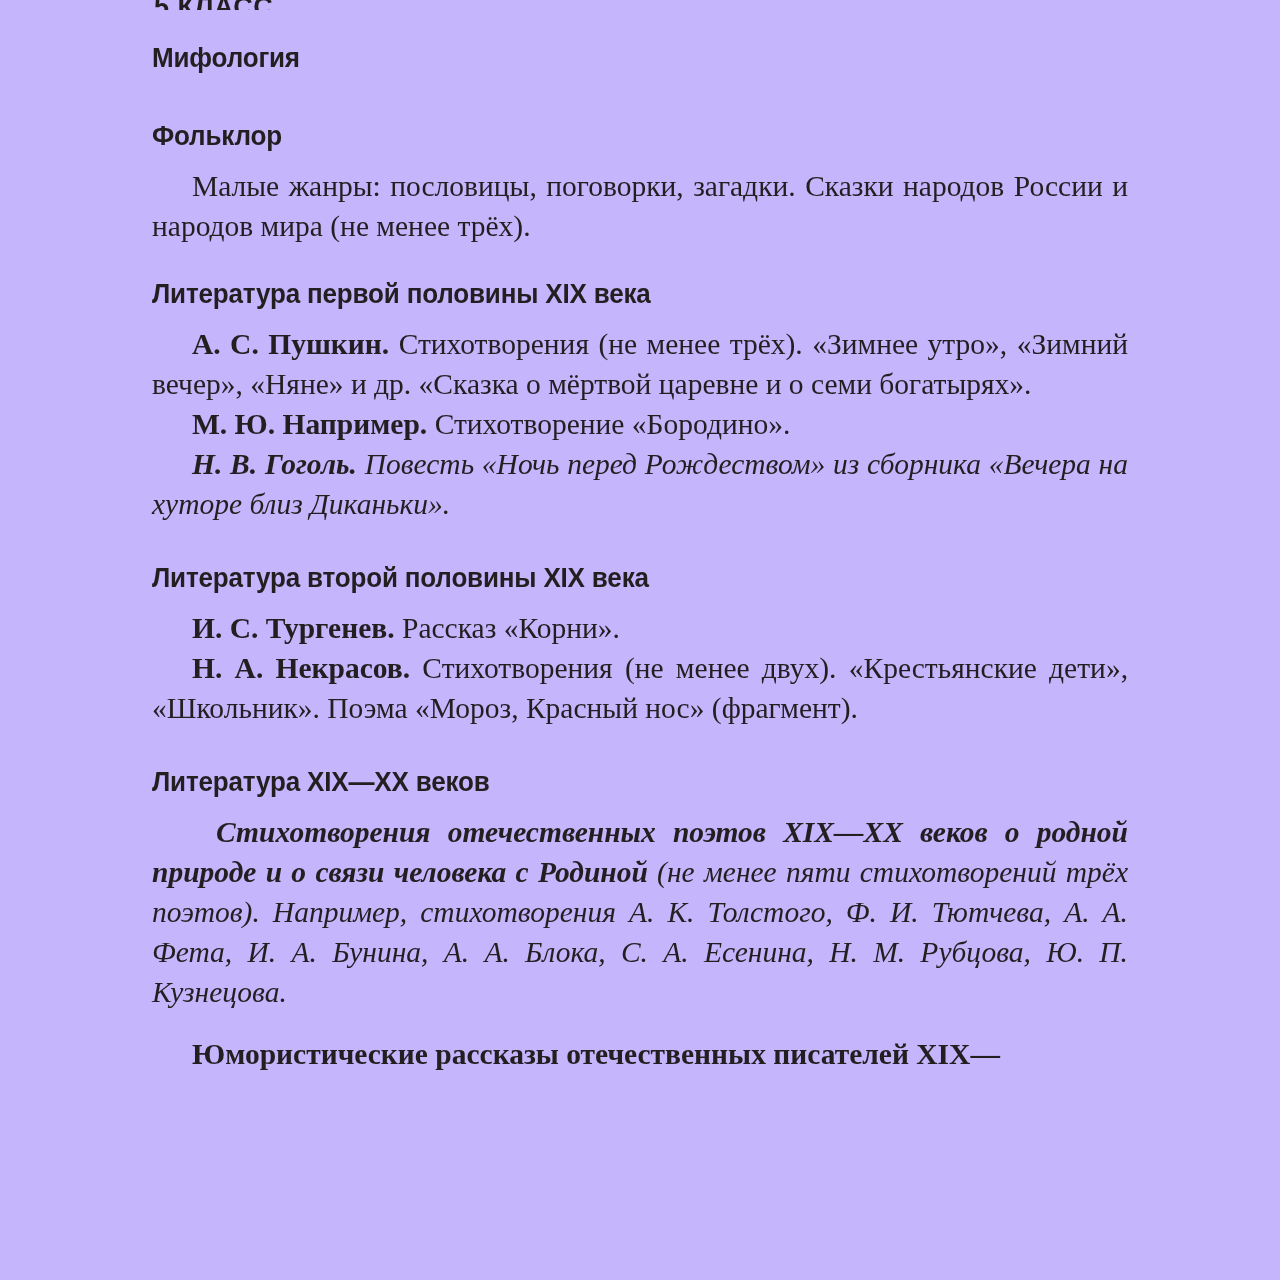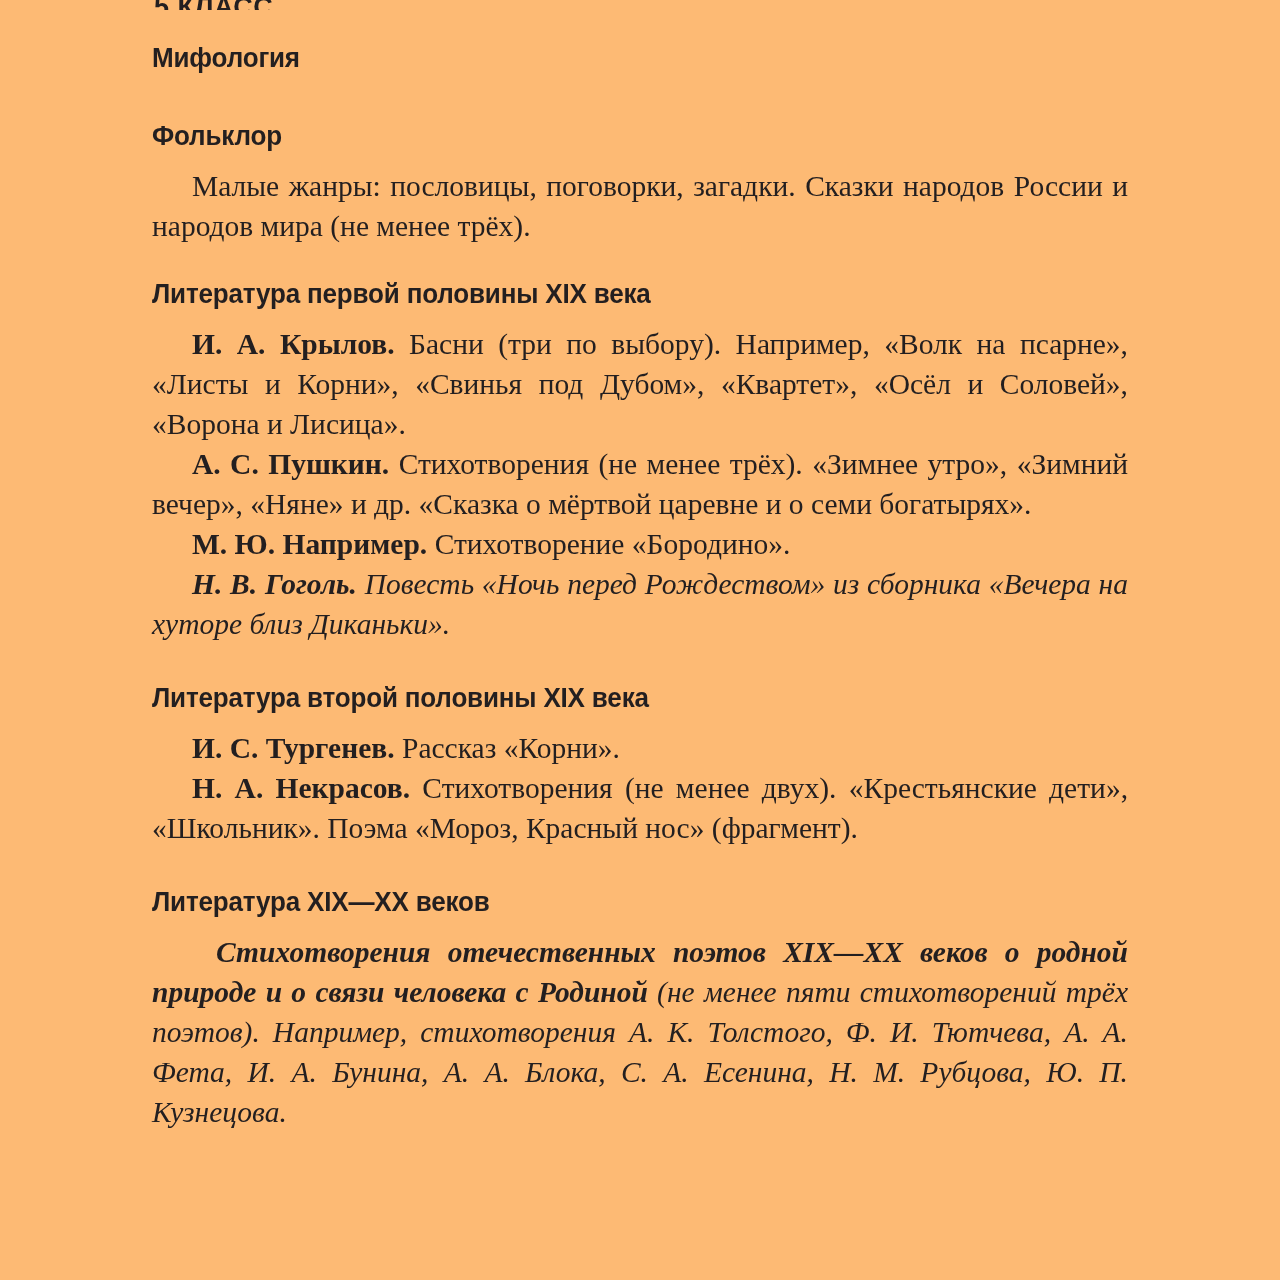--- a/index.html
+++ b/index.html
@@ -4,21 +4,21 @@
 <style>
   html, body {
     margin: 0;
     padding: 0;
     background: #ffffff;
   }
   #page {
     position: relative;
     width: 1280px;
     height: 1280px;
-    background: #fdba74;
+    background: #c4b5fd;
     overflow: hidden;
   }
   .content {
     position: absolute;
     left: 152px;
     top: -8px;
     width: 976px;
     color: #231f20;
   }
   
@@ -95,21 +95,20 @@
 
     <div class="gap-before-heading"></div>
     <h2 class="section-heading">Фольклор</h2>
     <div class="gap-after-heading"></div>
     <p class="body last-line-left">Малые жанры: пословицы, поговорки, загадки. Сказки народов России и народов мира (не менее трёх).</p>
 
     <div class="gap-before-heading"></div>
     <h2 class="section-heading">Литература первой половины XIX века</h2>
     <div class="gap-after-heading"></div>
 
-    <p class="body last-line-left"><span class="nm">И. А. Крылов.</span><span> Басни (три по выбору). Например, «Волк на псарне», «Листы и Корни», «Свинья под Дубом», «Квартет», «Осёл и Соловей», «Ворона и Лисица».</span></p>
 
     <p class="body last-line-left"><span class="nm">А. С. Пушкин.</span><span> Стихотворения (не менее трёх). «Зимнее утро», «Зимний вечер», «Няне» и др. «Сказка о мёртвой царевне и о семи богатырях».</span></p>
 
     <p class="body last-line-left"><span class="nm">М. Ю. Например.</span><span> Стихотворение «Бородино».</span></p>
 
     <p class="body italic last-line-left"><span class="nm-i">Н. В. Гоголь.</span><span> Повесть «Ночь перед Рождеством» из сборника «Вечера на хуторе близ Диканьки».</span></p>
 
     <div class="gap-before-heading-lg"></div>
     <h2 class="section-heading">Литература второй половины XIX века</h2>
     <div class="gap-after-heading"></div>
@@ -120,15 +119,16 @@
 
 
     <div class="gap-before-heading-lg"></div>
     <h2 class="section-heading">Литература XIX—XX веков</h2>
     <div class="gap-after-heading"></div>
 
     <p class="body italic last-line-left"><span class="bi-run">Стихотворения отечественных поэтов XIX—XX веков о родной природе и о связи человека с Родиной</span><span> (не менее пяти стихотворений трёх поэтов). Например, стихотворения А. К. Толстого, Ф. И. Тютчева, А. А. Фета, И. А. Бунина, А. А. Блока, С. А. Есенина, Н. М. Рубцова, Ю. П. Кузнецова.</span></p>
 
     <div style="height:22px"></div>
 
+    <p class="body last-line-left"><span class="bold-run">Юмористические рассказы отечественных писателей XIX—</span></p>
 
   </div>
 </div>
 
 </body></html>

